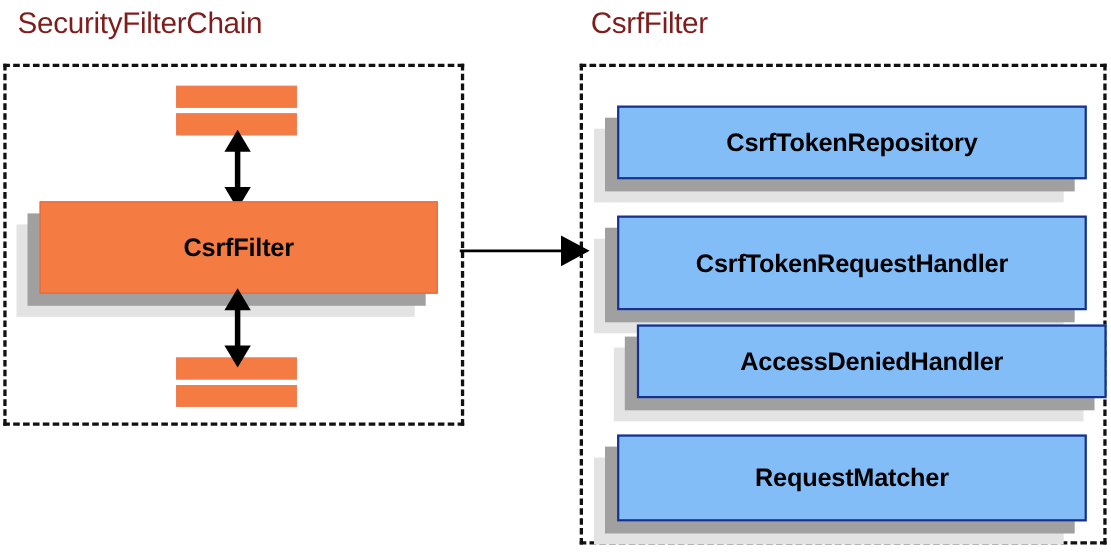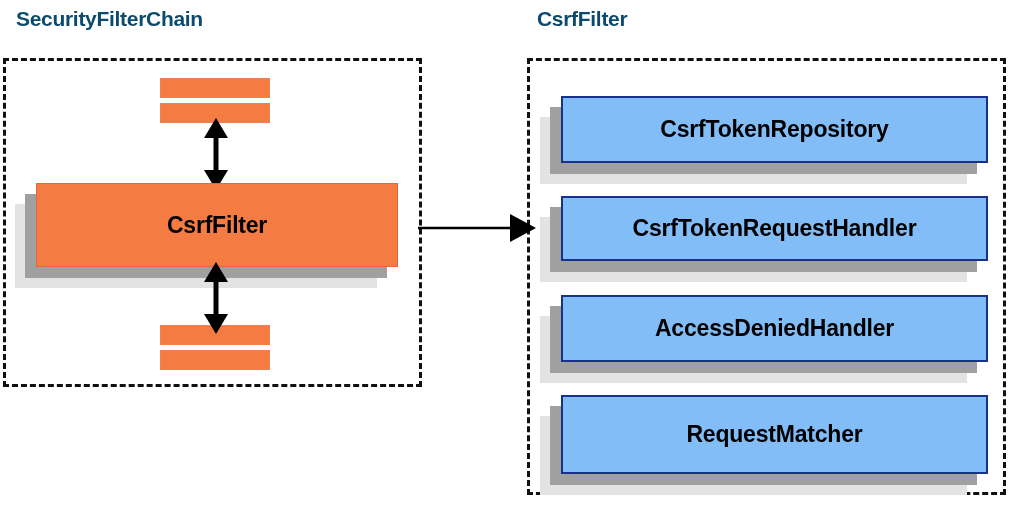--- a/index.html
+++ b/index.html
@@ -12,23 +12,23 @@
     width: 1010px;
     height: 505px;
     background: #ffffff;
     overflow: hidden;
     font-family: "Liberation Sans", sans-serif;
   }
 
   
   .group-title {
     position: absolute;
-    font-size: 21px;
-    font-weight: bold;
-    color: #0c4a6e;
+    font-size: 27px;
+    font-weight: normal;
+    color: #7f1d1d;
     letter-spacing: -0.3px;
     white-space: nowrap;
     line-height: 1;
   }
   #title-left  { left: 16px;  top: 8px; }
   #title-right { left: 537px; top: 8px; }
 
   
   .dashed-box {
     position: absolute;
@@ -101,22 +101,22 @@
   #node-csrffilter { left: 36px; top: 183px; width: 362px; height: 84px; }
 
   
   #slat-top-1    { left: 160px; top: 78px;  width: 110px; height: 20px; }
   #slat-top-2    { left: 160px; top: 103px; width: 110px; height: 20px; }
   #slat-bottom-1 { left: 160px; top: 325px; width: 110px; height: 20px; }
   #slat-bottom-2 { left: 160px; top: 350px; width: 110px; height: 20px; }
 
   
   #node-tokenrepo    { left: 561px; top: 96px;  width: 427px; height: 67px; }
-  #node-tokenhandler { left: 561px; top: 196px; width: 427px; height: 65px; }
-  #node-accessdenied { left: 561px; top: 295px; width: 427px; height: 67px; }
+  #node-tokenhandler { left: 561px; top: 196px; width: 427px; height: 86px; }
+  #node-accessdenied { left: 579px; top: 295px; width: 427px; height: 67px; }
   #node-reqmatcher   { left: 561px; top: 395px; width: 427px; height: 79px; }
 
   
   .arrow-svg {
     position: absolute;
     overflow: visible;
   }
   #arrow-up-down   { left: 196px; top: 118px; width: 40px; height: 72px; }
   #arrow-down-up   { left: 196px; top: 262px; width: 40px; height: 72px; }
   #arrow-to-csrf   { left: 418px; top: 210px; width: 118px; height: 36px; }

